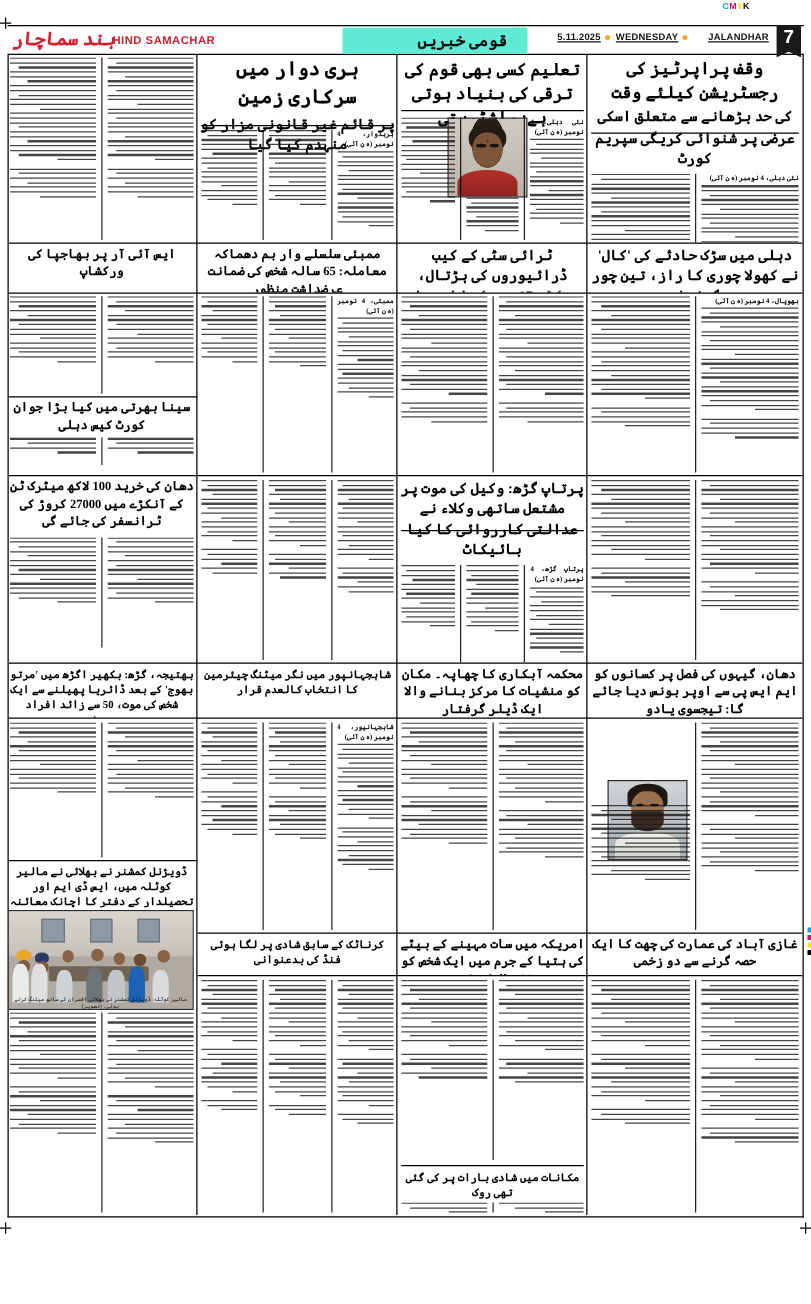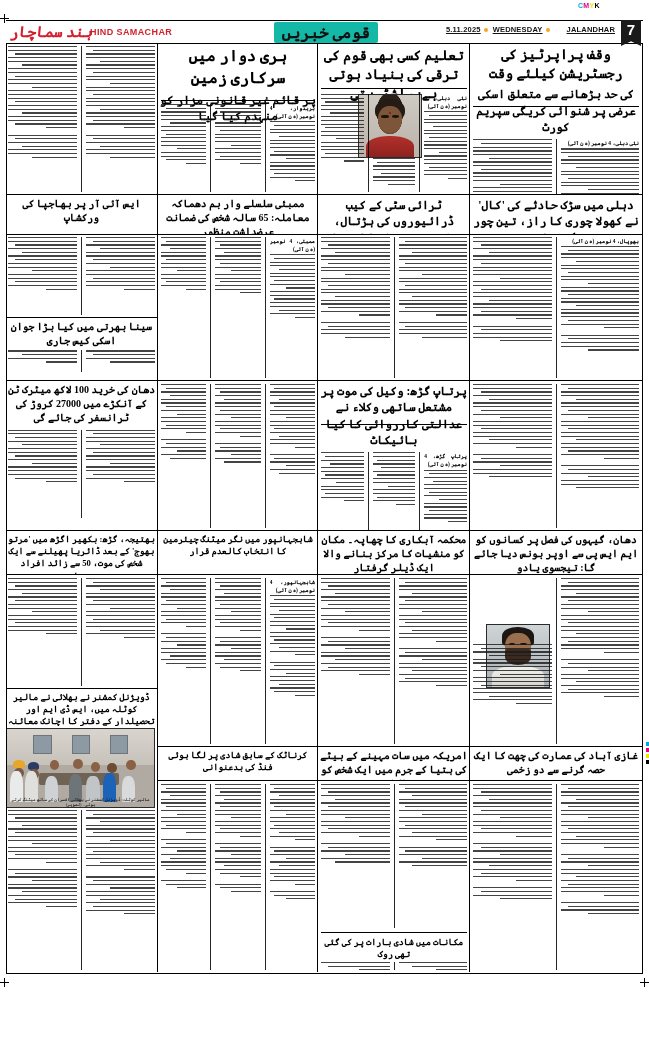--- a/index.html
+++ b/index.html
@@ -116,27 +116,28 @@
     vertical-align: middle;
   }
   .dateline .sp { display:inline-block; width: 12px; }
 
   .kaumi-badge {
     position: absolute;
     left: 268px;
     top: 1px;
     width: 104px;
     height: 21px;
-    background: #14b8a6;
+    background: #5eead4;
     border-radius: 2px;
     text-align: center;
-    font-size: 16px;
+    font-size: 13px;
     line-height: 21px;
     font-weight: bold;
     color: #111;
+    padding-left: 44px;
   }
   .hind-en {
     position: absolute;
     left: 84px;
     top: 6px;
     direction: ltr;
     font-family: "Liberation Sans", sans-serif;
     font-size: 9px;
     font-weight: bold;
     color: #d2202f;
@@ -880,21 +881,21 @@
             <div class="ln"></div>
           <div class="ln s90"></div>
             <div class="ln"></div>
             <div class="ln s45"></div>
         </div>
       </div>
     </div>
 
     <div class="hrule" style="right:484px; width:153px; top:273px;"></div>
     <div class="block" style="right:484px; top:275px; width:153px; height:60px;">
-      <div class="hl sm">سینا بھرتی میں کیا بڑا جوان اسکی کیس جاری</div>
+      <div class="hl sm">سینا بھرتی میں کیا بڑا جوان کورٹ کیس دہلی</div>
       <div class="cols" style="height:24px; padding-top:0;">
         <div class="tcol">
           <div class="ln"></div>
             <div class="ln s90"></div>
             <div class="ln"></div>
             <div class="ln s65"></div>
         </div>
         <div class="colrule"></div>
         <div class="tcol">
           <div class="ln"></div>

